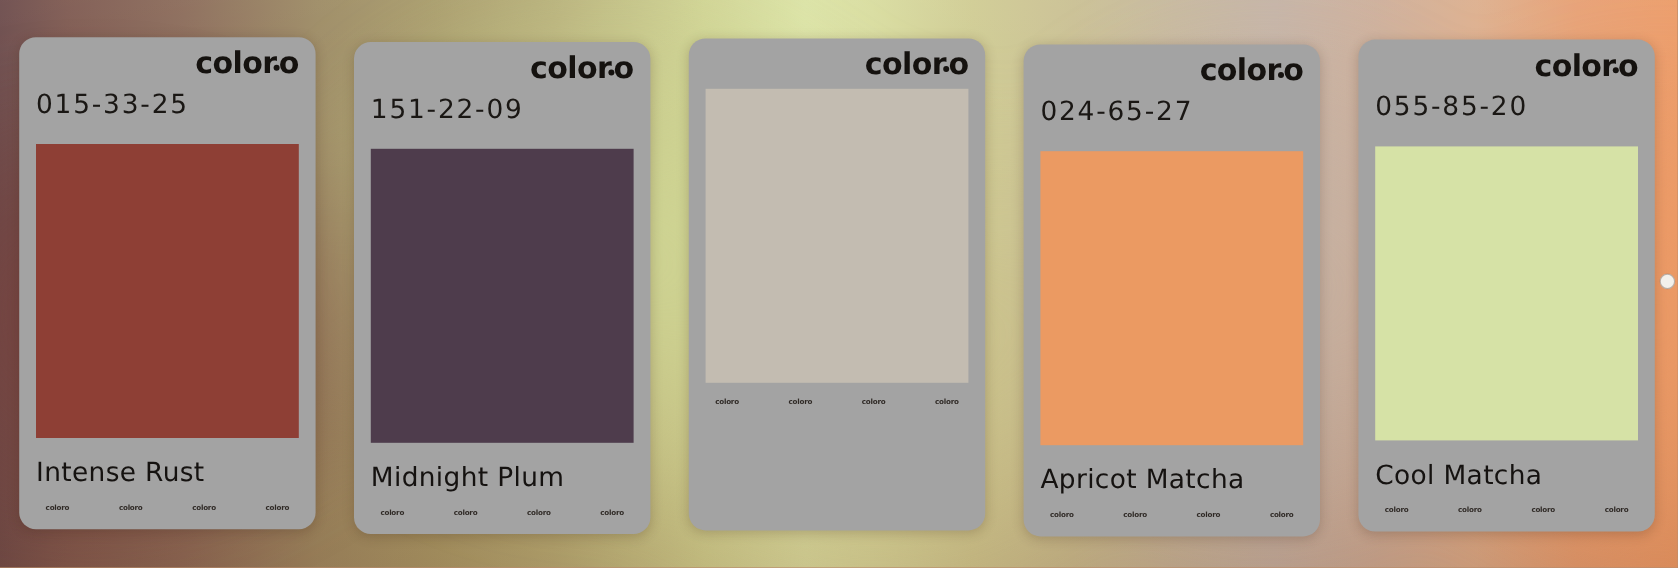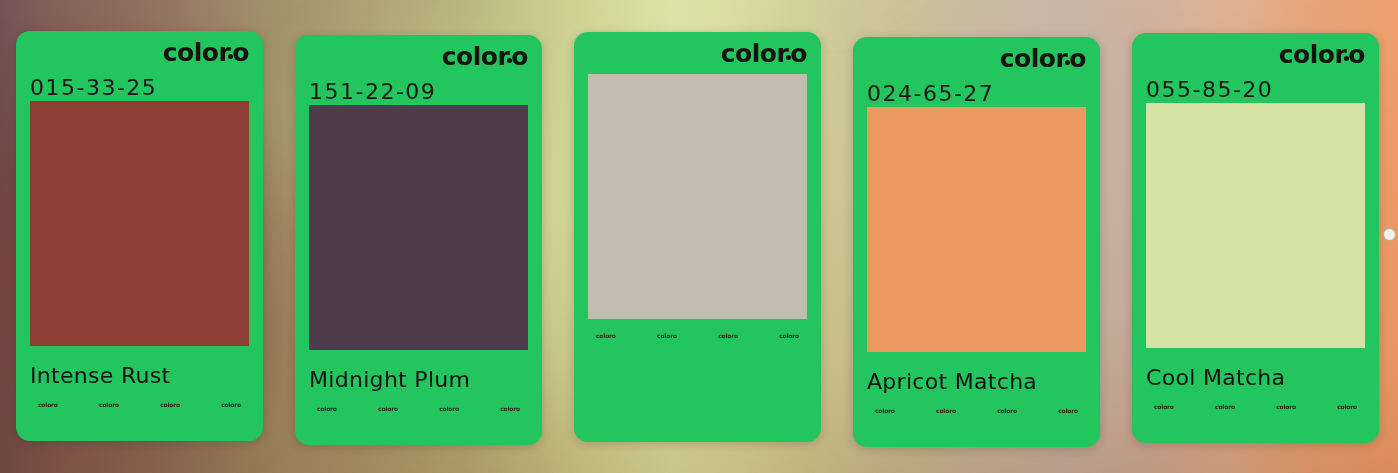--- a/index.html
+++ b/index.html
@@ -65,21 +65,21 @@
     z-index: 2;
     display: flex;
     align-items: flex-start;
     padding: 31px 0 0 16px;
     gap: 32px;
   }
 
   .card {
     width: 247px;
     height: 410px;
-    background: #22c55e;
+    background: #a3a3a3;
     border-radius: 14px;
     box-shadow: 0 2px 10px rgba(60,30,20,0.22);
     display: flex;
     flex-direction: column;
     padding: 0 14px;
     flex: 0 0 auto;
     position: relative;
   }
   
   .card.off-1 { margin-top: 0px; }
@@ -115,21 +115,21 @@
     vertical-align: 2px;
   }
 
   .code {
     font-family: "DejaVu Sans", sans-serif;
     font-size: 22px;
     font-weight: 400;
     letter-spacing: 1.5px;
     color: #1a1714;
     margin-top: 2px;
-    margin-bottom: 1px;
+    margin-bottom: 20px;
     white-space: nowrap;
   }
 
   .swatch {
     width: 100%;
     height: 245px;
     flex: 0 0 auto;
   }
 
   .name {

